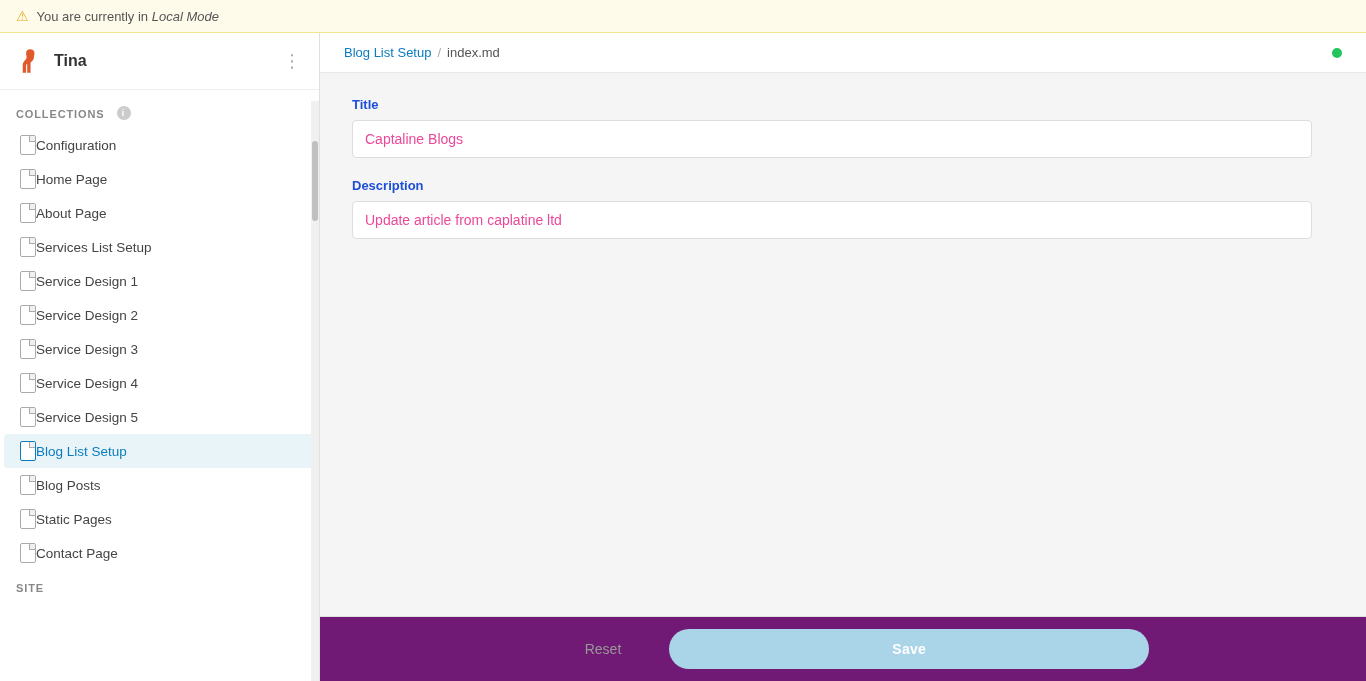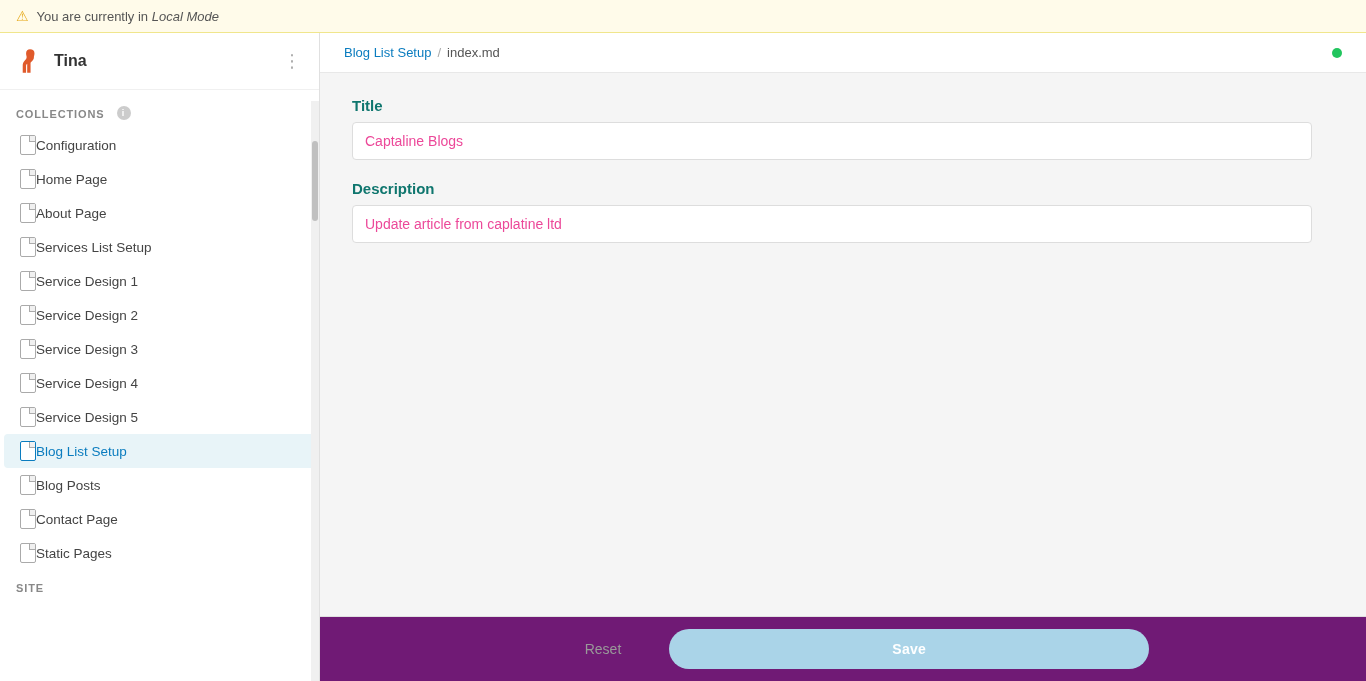--- a/index.html
+++ b/index.html
@@ -204,23 +204,23 @@
       padding: 24px 32px;
       overflow-y: auto;
       background: #f5f5f5;
     }
 
     .form-group {
       margin-bottom: 20px;
     }
 
     .form-label {
-      font-size: 15px;
+      font-size: 13px;
       font-weight: 600;
-      color: #0f766e;
+      color: #1d4ed8;
       margin-bottom: 8px;
       display: block;
     }
 
     .form-input {
       width: 100%;
       max-width: 960px;
       padding: 10px 12px;
       border: 1px solid #ddd;
       border-radius: 4px;
@@ -337,25 +337,25 @@
       <div class="sidebar-item active">
         <div class="doc-icon"></div>
         <span>Blog List Setup</span>
       </div>
       <div class="sidebar-item">
         <div class="doc-icon"></div>
         <span>Blog Posts</span>
       </div>
       <div class="sidebar-item">
         <div class="doc-icon"></div>
+        <span>Static Pages</span>
+      </div>
+      <div class="sidebar-item">
+        <div class="doc-icon"></div>
         <span>Contact Page</span>
-      </div>
-      <div class="sidebar-item">
-        <div class="doc-icon"></div>
-        <span>Static Pages</span>
       </div>
 
       <div class="sidebar-bottom-label">SITE</div>
     </div>
 
     <div style="position:relative; width:100%; height:0;">
       <div style="position:absolute; right:0; top:-580px; width:8px; height:580px; background:#f0f0f0;">
         <div style="width:6px; height:80px; background:#c0c0c0; border-radius:3px; position:absolute; top:40px; left:1px;"></div>
       </div>
     </div>

